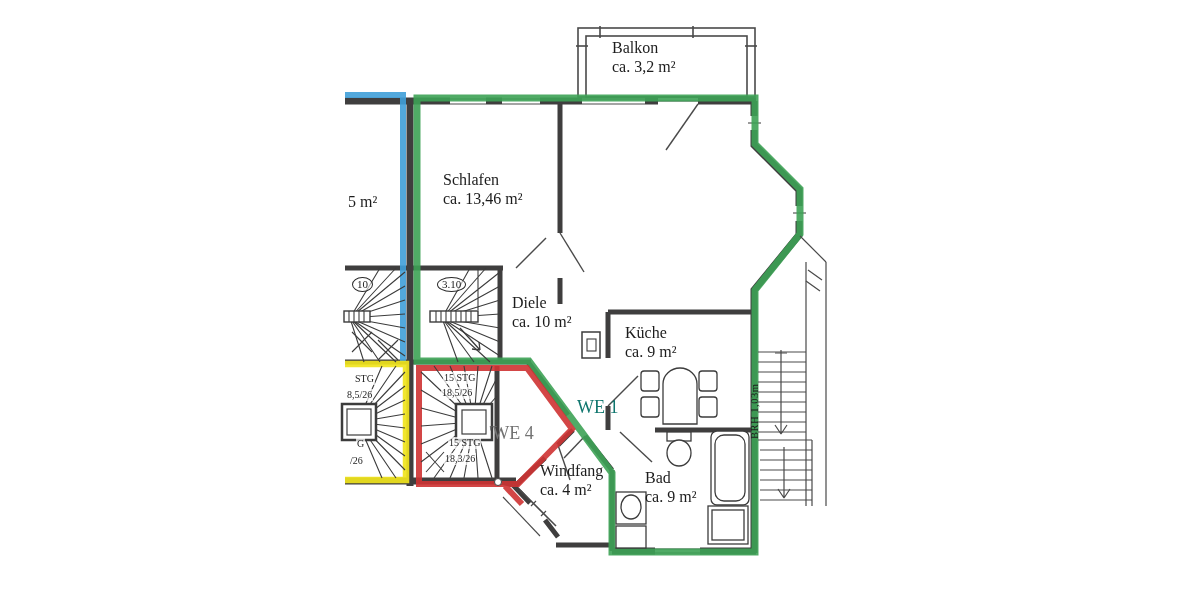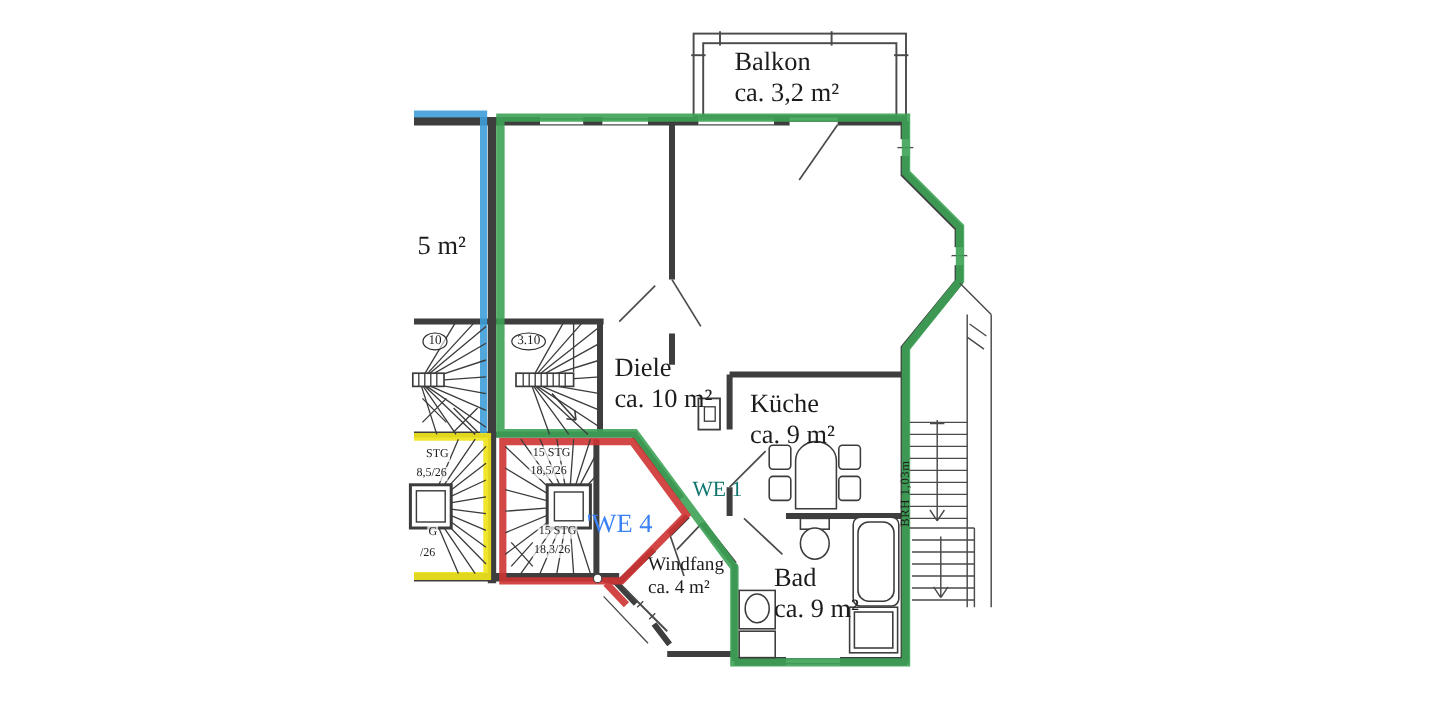--- a/index.html
+++ b/index.html
@@ -1,26 +1,26 @@
 <!DOCTYPE html>
 <html><head>
 <meta charset="utf-8">
 <style>
   html,body{margin:0;padding:0;background:#ffffff;}
   #stage{position:relative;width:1200px;height:600px;background:#ffffff;overflow:hidden;
          font-family:"Liberation Serif",serif;}
   #plan-svg{position:absolute;left:0;top:0;}
-  .lbl{position:absolute;color:#1c1c1c;white-space:nowrap;line-height:1.2;font-size:22px;}
+  .lbl{position:absolute;color:#1c1c1c;white-space:nowrap;line-height:1.2;font-size:16px;}
   .lbl .area{display:block;font-family:Liberation Serif, serif;}
   .small{font-size:16px;}
   .tiny{font-size:10px;background:rgba(255,255,255,.72);padding:0 1px;}
   .circled{font-size:11px;font-weight:normal;border:1.5px solid #2a2a2a;border-radius:50%;
            padding:0 4px;background:rgba(255,255,255,.6);}
   .we1{color:#0f766e;font-size:18px;}
-  .we4{color:#3b82f6;font-size:22px;}
+  .we4{color:#737373;font-size:18px;}
   .vert{transform:rotate(-90deg);transform-origin:center;font-size:10.5px;letter-spacing:.5px;}
 </style>
 </head>
 <body>
 
 <div id="stage">
 
 <svg id="plan-svg" width="1200" height="600" viewBox="0 0 1200 600">
 
   <g stroke="#4a4a4a" stroke-width="1.6" fill="none">
@@ -177,20 +177,24 @@
     <path d="M760,450H812 M760,460H812 M760,470H812 M760,480H812 M760,490H812 M760,500H812"></path>
     <path d="M784,447V498 M784,498l-6,-9 M784,498l6,-9"></path>
   </g>
 </svg>
 
 <div class="lbl" style="left:612px;top:38px">
   <span>Balkon</span>
   <span class="area">ca. 3,2 m²</span>
 </div>
 
+<div class="lbl" style="left:443px;top:170px">
+  <span>Schlafen</span>
+  <span class="area">ca. 13,46 m²</span>
+</div>
 
 
 <div class="lbl" style="left:512px;top:293px">
   <span>Diele</span>
   <span class="area">ca. 10 m²</span>
 </div>
 
 <div class="lbl" style="left:625px;top:323px">
   <span>Küche</span>
   <span class="area">ca. 9 m²</span>
@@ -210,21 +214,21 @@
   <span>5 m²</span>
 </div>
 
 <div class="lbl we1" style="left:577px;top:397px">
   <span>WE 1</span>
 </div>
 <div class="lbl we4" style="left:489px;top:423px">
   <span>'WE 4</span>
 </div>
 
-<div class="lbl circled" style="left:426px;top:277px">
+<div class="lbl circled" style="left:437px;top:277px">
   <span>3.10</span>
 </div>
 <div class="lbl circled" style="left:352px;top:277px">
   <span>10</span>
 </div>
 
 <div class="lbl tiny" style="left:443px;top:372px">
   <span>15 STG</span></div>
 <div class="lbl tiny" style="left:441px;top:387px">
   <span>18,5/26</span></div>

